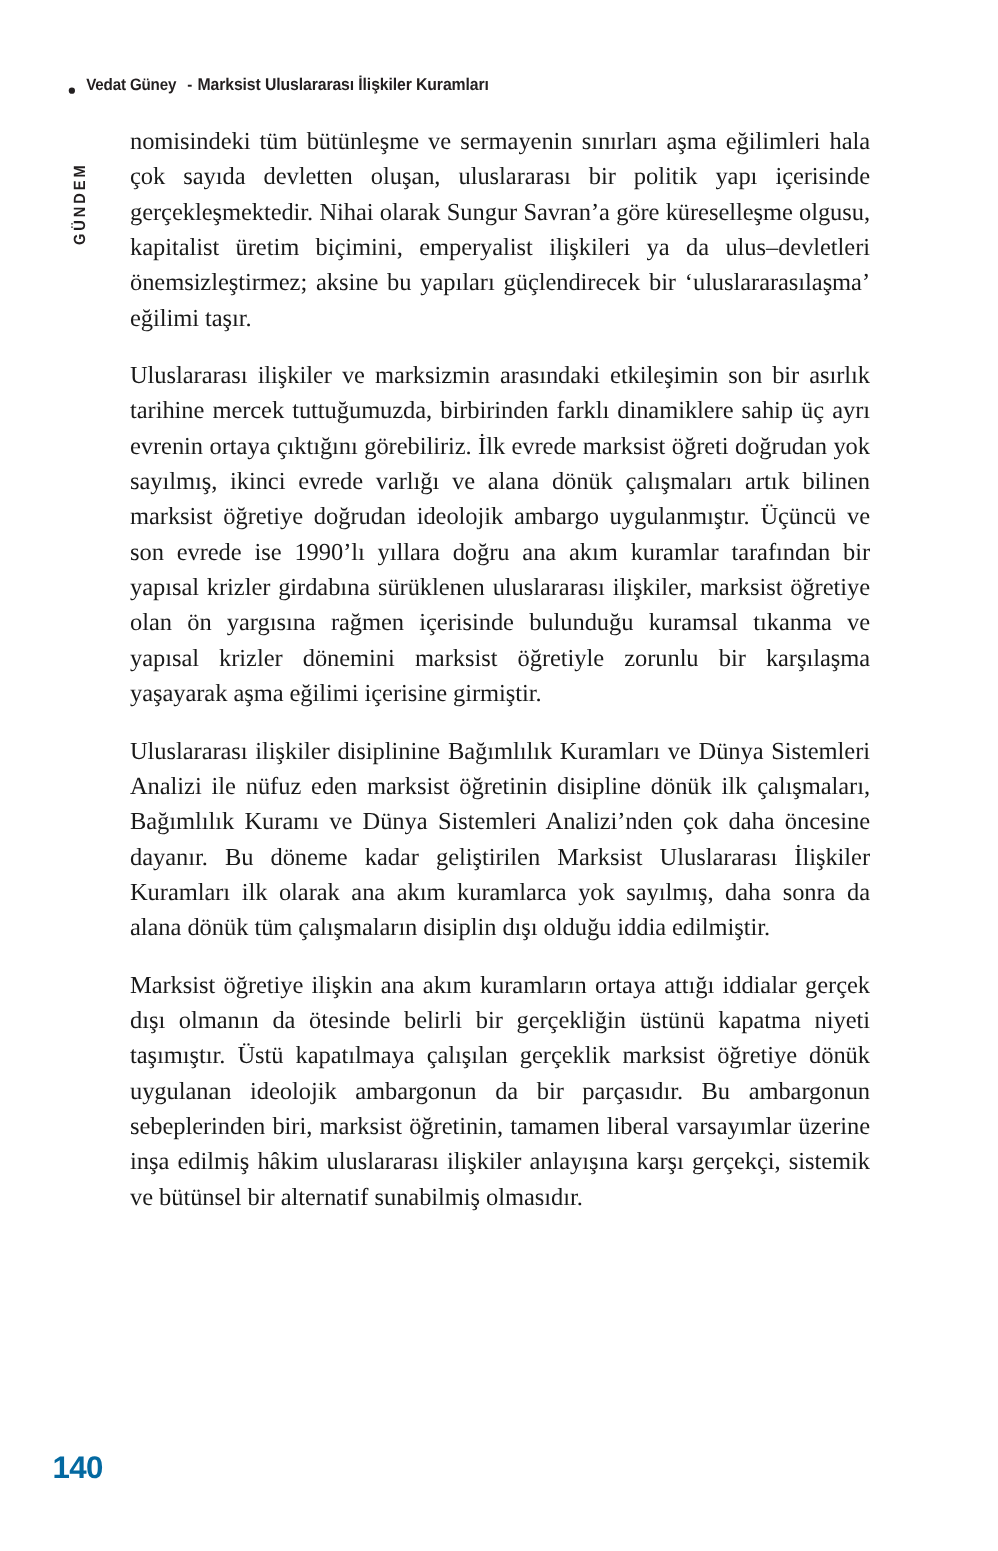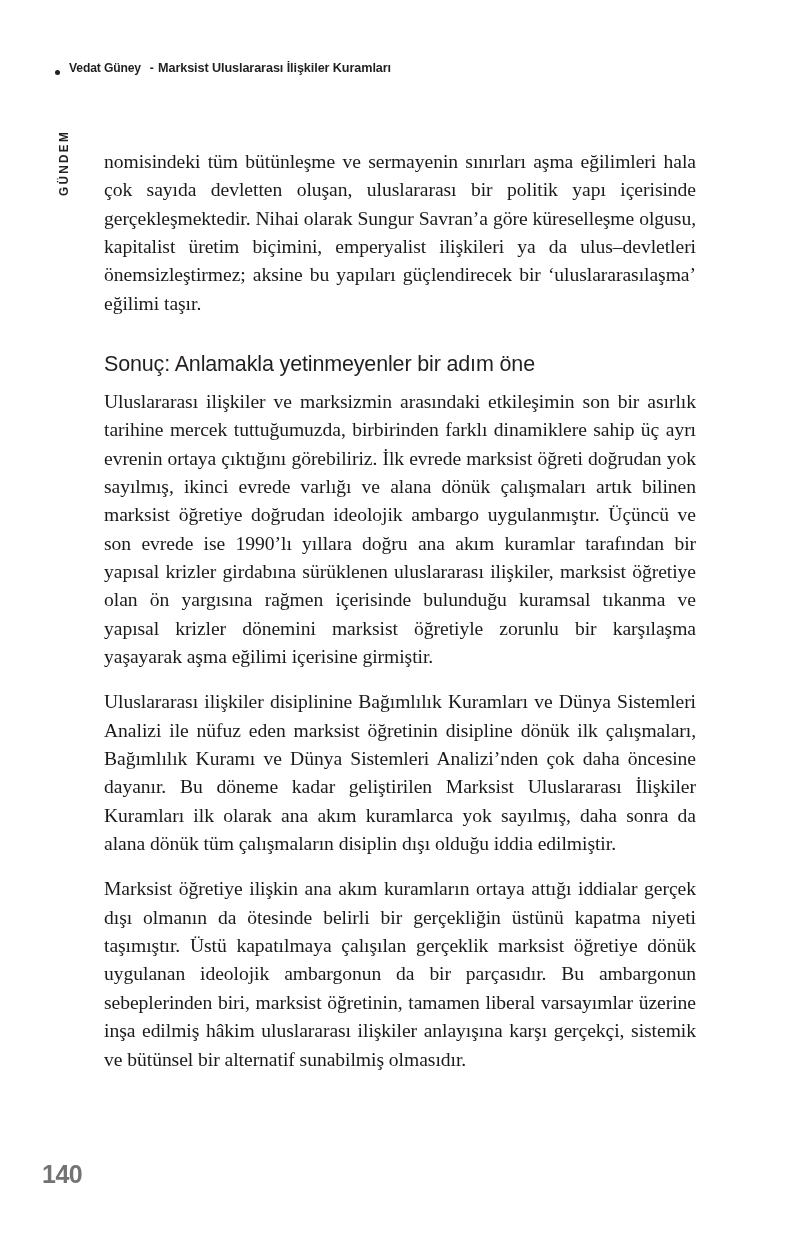--- a/index.html
+++ b/index.html
@@ -97,21 +97,20 @@
     transform-origin: left center;
     line-height: 20px;
   }
 
   
   .column {
     position: absolute;
     left: 104px;
     top: 100px;
     width: 592px;
-    margin-top: 48px;
   }
 
   p.body {
     margin: 0 0 0 0;
     font-size: 19.6px;
     line-height: 28.35px;
     text-align: justify;
     text-justify: inter-word;
     hyphens: manual;
     color: #1a1a1a;
@@ -130,21 +129,21 @@
   }
 
   
   .folio {
     position: absolute;
     left: 42px;
     bottom: 52px;
     font-family: "Liberation Sans", "DejaVu Sans", sans-serif;
     font-size: 25px;
     font-weight: bold;
-    color: #737373;
+    color: #0369a1;
     letter-spacing: -0.5px;
   }
 </style>
 </head>
 <body>
 
 <div class="page">
 
   <div class="running-head">
     <span class="rh-bullet"></span>
@@ -154,21 +153,20 @@
   </div>
 
   <div class="section-tab">
     <div class="section-tab-inner">GÜNDEM</div>
   </div>
 
   <div class="column">
 
     <p class="body">nomisindeki tüm bütünleşme ve sermayenin sınırları aşma eğilimleri hala çok sayıda devletten oluşan, uluslararası bir politik yapı içerisinde gerçekleşmektedir. Nihai olarak Sungur Savran’a göre küreselleşme olgusu, kapitalist üretim biçimini, emperyalist ilişkileri ya da ulus–devletleri önemsizleştirmez; aksine bu yapıları güçlendirecek bir ‘uluslararasılaşma’ eğilimi taşır.</p>
 
-    <h2 class="section-heading">Sonuç: Anlamakla yetinmeyenler bir adım öne</h2>
 
     <p class="body">Uluslararası ilişkiler ve marksizmin arasındaki etkileşimin son bir asırlık tarihine mercek tuttuğumuzda, birbirinden farklı dinamiklere sahip üç ayrı evrenin ortaya çıktığını görebiliriz. İlk evrede marksist öğreti doğrudan yok sayılmış, ikinci evrede varlığı ve alana dönük çalışmaları artık bilinen marksist öğretiye doğrudan ideolojik ambargo uygulanmıştır. Üçüncü ve son evrede ise 1990’lı yıllara doğru ana akım kuramlar tarafından bir yapısal krizler girdabına sürüklenen uluslararası ilişkiler, marksist öğretiye olan ön yargısına rağmen içerisinde bulunduğu kuramsal tıkanma ve yapısal krizler dönemini marksist öğretiyle zorunlu bir karşılaşma yaşayarak aşma eğilimi içerisine girmiştir.</p>
 
     <p class="body">Uluslararası ilişkiler disiplinine Bağımlılık Kuramları ve Dünya Sistemleri Analizi ile nüfuz eden marksist öğretinin disipline dönük ilk çalışmaları, Bağımlılık Kuramı ve Dünya Sistemleri Analizi’nden çok daha öncesine dayanır. Bu döneme kadar geliştirilen Marksist Uluslararası İlişkiler Kuramları ilk olarak ana akım kuramlarca yok sayılmış, daha sonra da alana dönük tüm çalışmaların disiplin dışı olduğu iddia edilmiştir.</p>
 
     <p class="body">Marksist öğretiye ilişkin ana akım kuramların ortaya attığı iddialar gerçek dışı olmanın da ötesinde belirli bir gerçekliğin üstünü kapatma niyeti taşımıştır. Üstü kapatılmaya çalışılan gerçeklik marksist öğretiye dönük uygulanan ideolojik ambargonun da bir parçasıdır. Bu ambargonun sebeplerinden biri, marksist öğretinin, tamamen liberal varsayımlar üzerine inşa edilmiş hâkim uluslararası ilişkiler anlayışına karşı gerçekçi, sistemik ve bütünsel bir alternatif sunabilmiş olmasıdır.</p>
 
   </div>
 
   <div class="folio">140</div>

